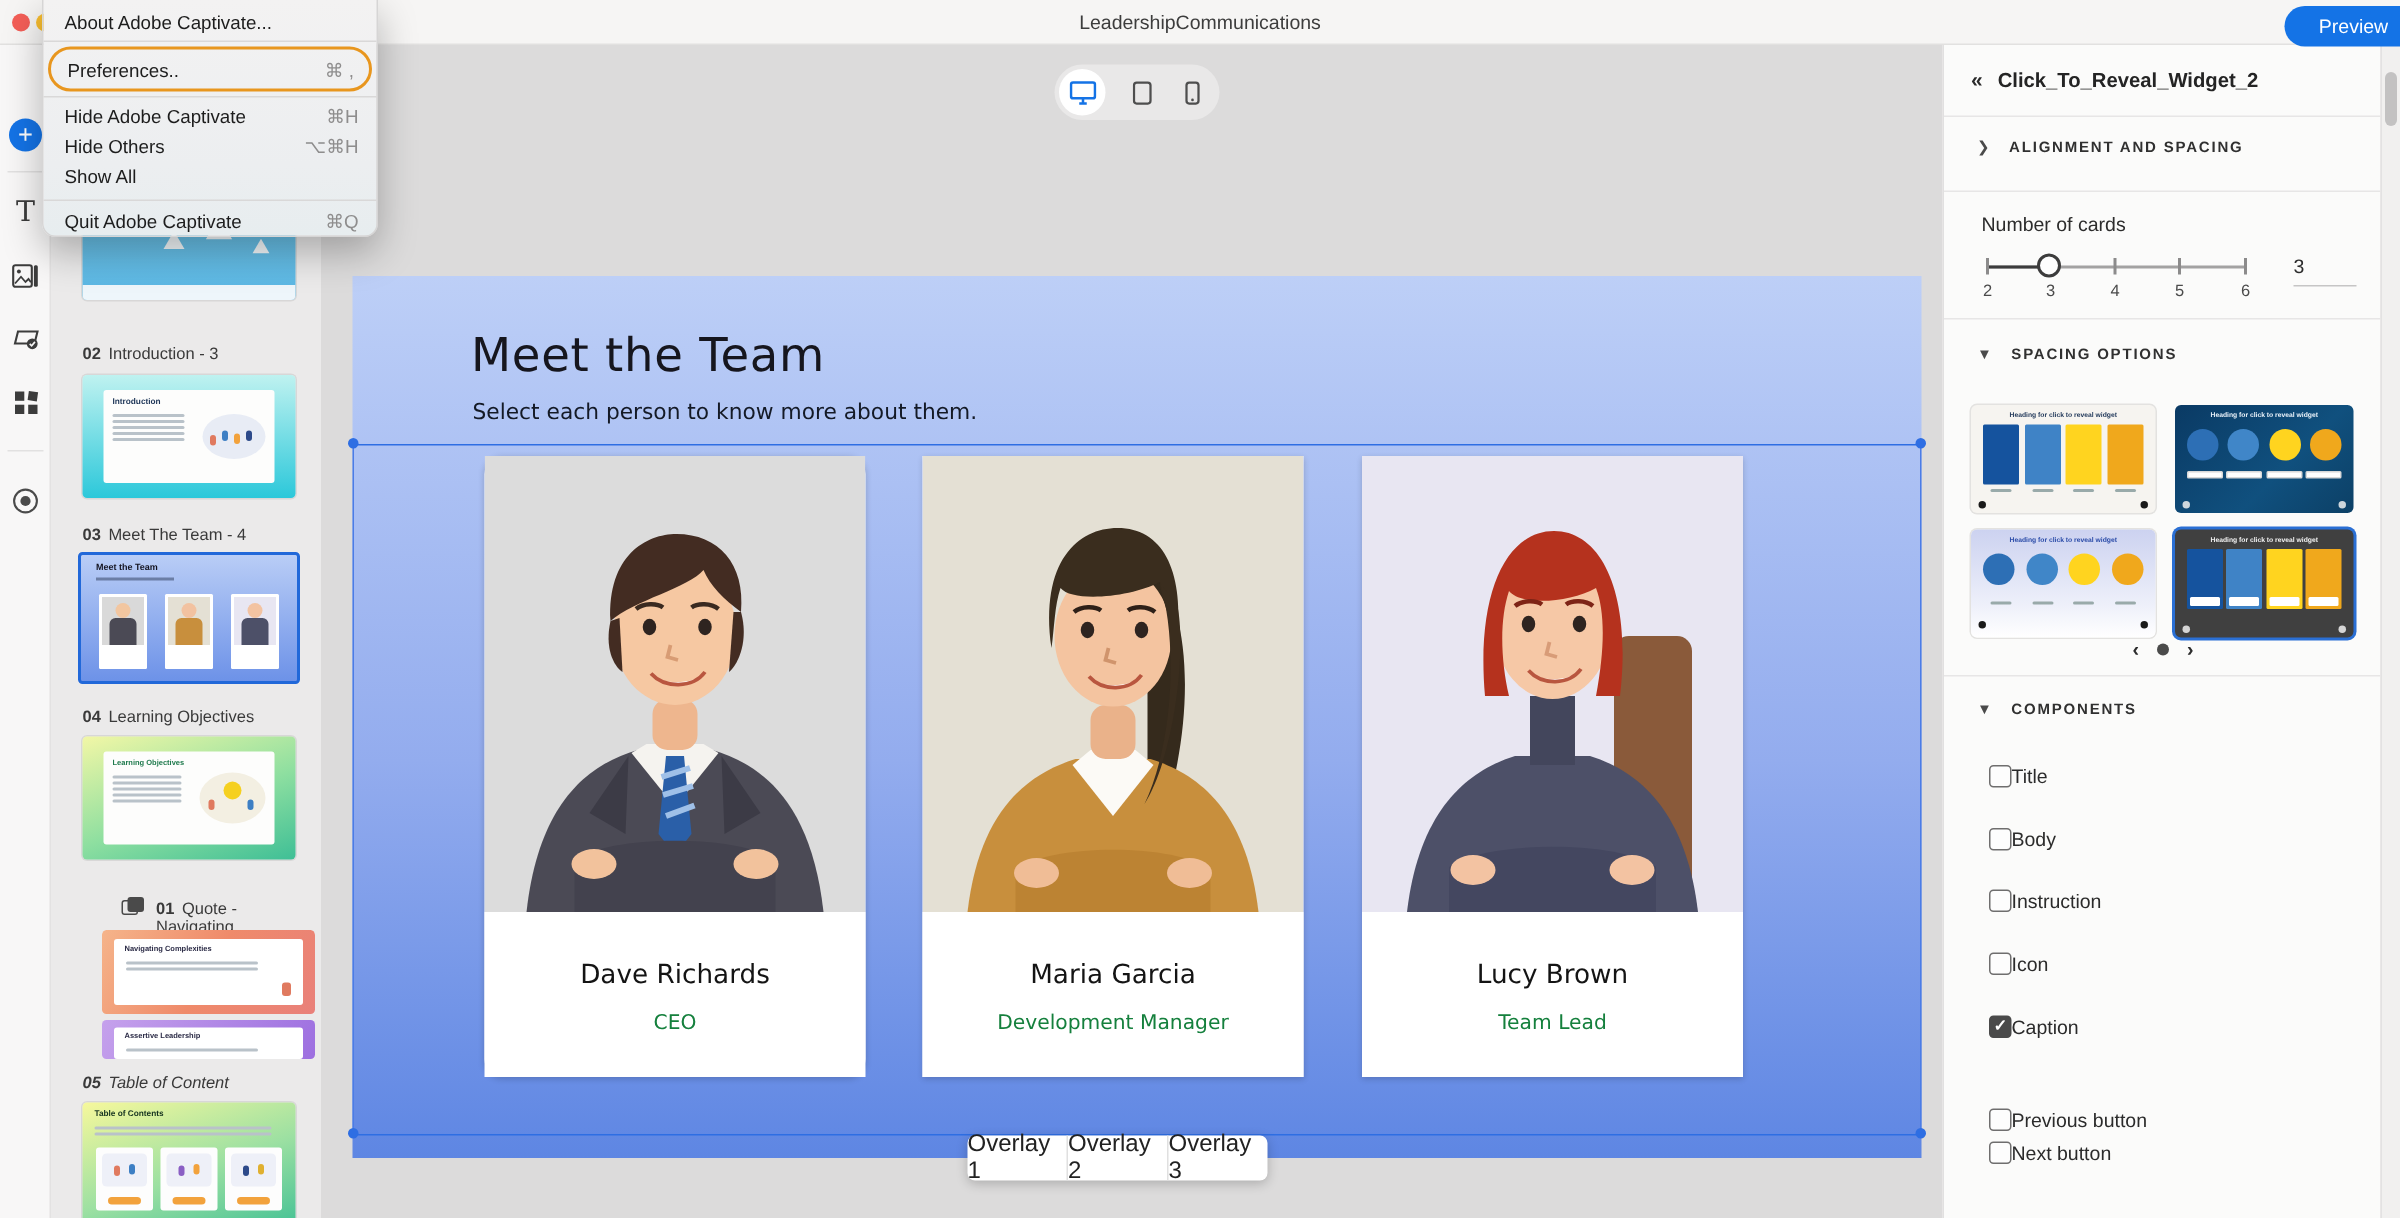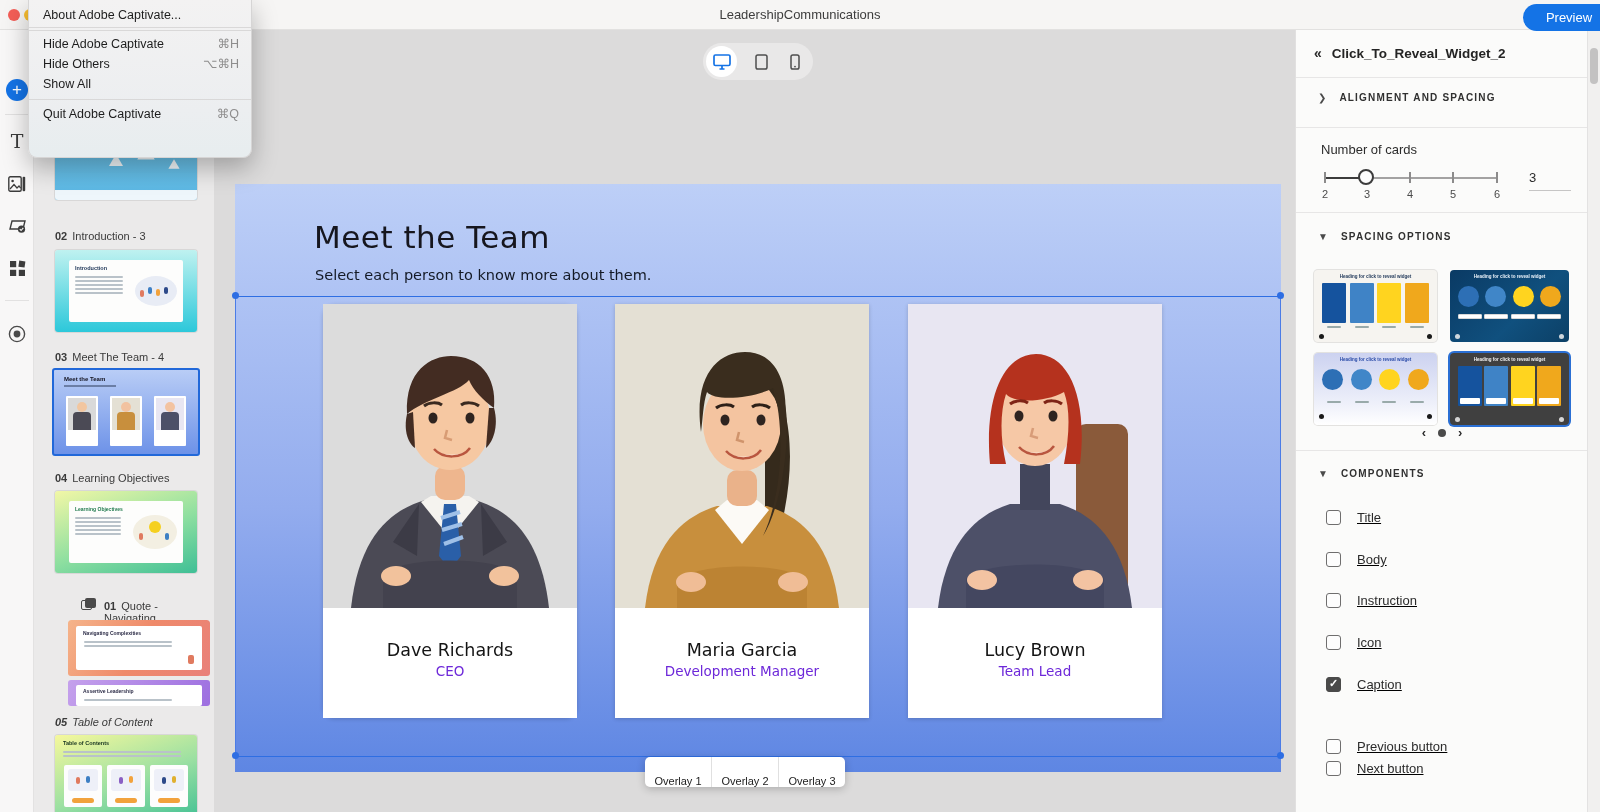--- a/index.html
+++ b/index.html
@@ -86,25 +86,25 @@
   #stage-title { left:79px; top:35px; font-size:31px; font-weight:500; color:#16161e; font-family:"DejaVu Sans", sans-serif; letter-spacing:.5px; }
   #stage-subtitle { left:80px; top:83px; font-size:14.5px; color:#141a26; font-family:"DejaVu Sans", sans-serif; }
   .sel-line-h { position:absolute; left:0; width:1046px; height:0; border-top:1.6px solid #2e6ee3; }
   .sel-line-v { position:absolute; top:112px; height:460px; width:0; border-left:1.2px solid #4b7ce6; }
   .sel-handle { position:absolute; width:7px; height:7px; border-radius:50%; background:#2e6ee3; z-index:6; }
 
   .person-card { position:absolute; top:120px; width:254px; height:414px; background:#fff; box-shadow:0 1px 4px rgba(0,0,0,.18); cursor:pointer; }
   .photo { position:absolute; left:0; top:0; width:254px; height:304px; overflow:hidden; }
   .caption { position:absolute; left:0; top:304px; width:254px; height:110px; background:#fff; text-align:center; }
   .caption .name { margin-top:32px; font-size:17.5px; color:#141414; font-family:"DejaVu Sans", sans-serif; font-weight:500; }
-  .caption .role { margin-top:3px; font-size:13.5px; color:#6d28d9; font-family:"DejaVu Sans", sans-serif; }
+  .caption .role { margin-top:14px; font-size:13.5px; color:#15803d; font-family:"DejaVu Sans", sans-serif; }
 
   
   #overlay-bar { left:645px; top:757px; width:200px; height:30px; background:#fff; border-radius:5px; box-shadow:0 2px 8px rgba(0,0,0,.22); display:flex; align-items:stretch; z-index:10; }
-  .overlay-tab { flex:1; display:flex; align-items:flex-end; justify-content:center; font-size:11px; color:#222; cursor:pointer; }
+  .overlay-tab { flex:1; display:flex; align-items:center; justify-content:center; font-size:16px; color:#222; cursor:pointer; }
   .overlay-tab + .overlay-tab { border-left:1px solid #e0e0e0; }
 
   
   #props { left:1295px; top:30px; width:292px; height:782px; background:#fbfbfa; border-left:1px solid #e1e0e0; z-index:4; }
   .pdiv { position:absolute; left:0; width:292px; height:1px; background:#e7e6e6; }
   #panel-head { position:absolute; left:18px; top:15px; display:flex; align-items:center; gap:10px; cursor:pointer; }
   #collapse-ic { font-size:14px; color:#2b2b2b; font-weight:700; }
   #panel-title { font-size:13.5px; font-weight:700; color:#242424; }
   .sect-head { position:absolute; left:22px; display:flex; align-items:center; gap:13px; cursor:pointer; }
   .sect-chev { font-size:10px; color:#4a4a4a; }
@@ -133,21 +133,21 @@
   .ddot.w { background:#f0f0f0; opacity:.85; }
   #dthumb-1 { left:18px;  top:240px; background:#f6f4f0; box-shadow:0 0 0 1px #e3e2e0; }
   #dthumb-2 { left:154px; top:240px; width:119px; background:linear-gradient(135deg,#0a3a64 0%,#10507e 60%,#0c4066 100%); }
   #dthumb-3 { left:18px;  top:323px; background:linear-gradient(180deg,#ccd2f0 0%,#eef0fa 70%,#fff 100%); box-shadow:0 0 0 1px #e3e2e0; }
   #dthumb-4 { left:154px; top:323px; width:119px; background:#404040; box-shadow:0 0 0 2px #2a6fd4; }
   #design-nav { position:absolute; left:0; top:395px; width:292px; display:flex; align-items:center; justify-content:center; gap:12px; }
   #design-nav .arrow { font-size:13px; color:#2c2c2c; cursor:pointer; font-weight:700; }
   #design-nav .dot { width:8px; height:8px; border-radius:50%; background:#4a4a4a; }
 
   
-  .chk-row { position:absolute; left:30px; display:flex; align-items:flex-end; gap:16px; cursor:pointer;text-decoration:underline; }
+  .chk-row { position:absolute; left:30px; display:flex; align-items:flex-end; gap:0; cursor:pointer; }
   .chk { width:15px; height:15px; border:1.6px solid #6f6e6e; border-radius:3px; background:#fdfdfd; position:relative; }
   .chk.checked { background:#4a4a4a; border-color:#4a4a4a; }
   .chk.checked::after { content:"✓"; position:absolute; left:2px; top:-1px; color:#fff; font-size:11px; font-weight:700; }
   .chk-label { font-size:13px; color:#2b2b2b; }
 
   
   #scroll-strip { left:1587px; top:30px; width:13px; height:782px; background:#f1f0ef; border-left:1px solid #e3e2e2; z-index:4; }
   #scroll-thumb { position:absolute; left:2px; top:18px; width:8px; height:36px; border-radius:4px; background:#c3c2c2; cursor:pointer; }
 
   svg { display:block; }
@@ -624,20 +624,24 @@
 <div class="abs" id="scroll-strip">
   <div id="scroll-thumb"></div>
 </div>
 
 <div class="abs" id="app-menu">
   <div class="menu-row" id="menu-about">
     <span>About Adobe Captivate...</span>
     <span class="shortcut"></span>
   </div>
   <div class="menu-sep"></div>
+  <div class="menu-row" id="menu-prefs">
+    <span>Preferences..</span>
+    <span class="shortcut">⌘ ,</span>
+  </div>
   <div class="menu-sep"></div>
   <div class="menu-row" style="margin-top:3px;">
     <span>Hide Adobe Captivate</span>
     <span class="shortcut">⌘H</span>
   </div>
   <div class="menu-row">
     <span>Hide Others</span>
     <span class="shortcut">⌥⌘H</span>
   </div>
   <div class="menu-row">

